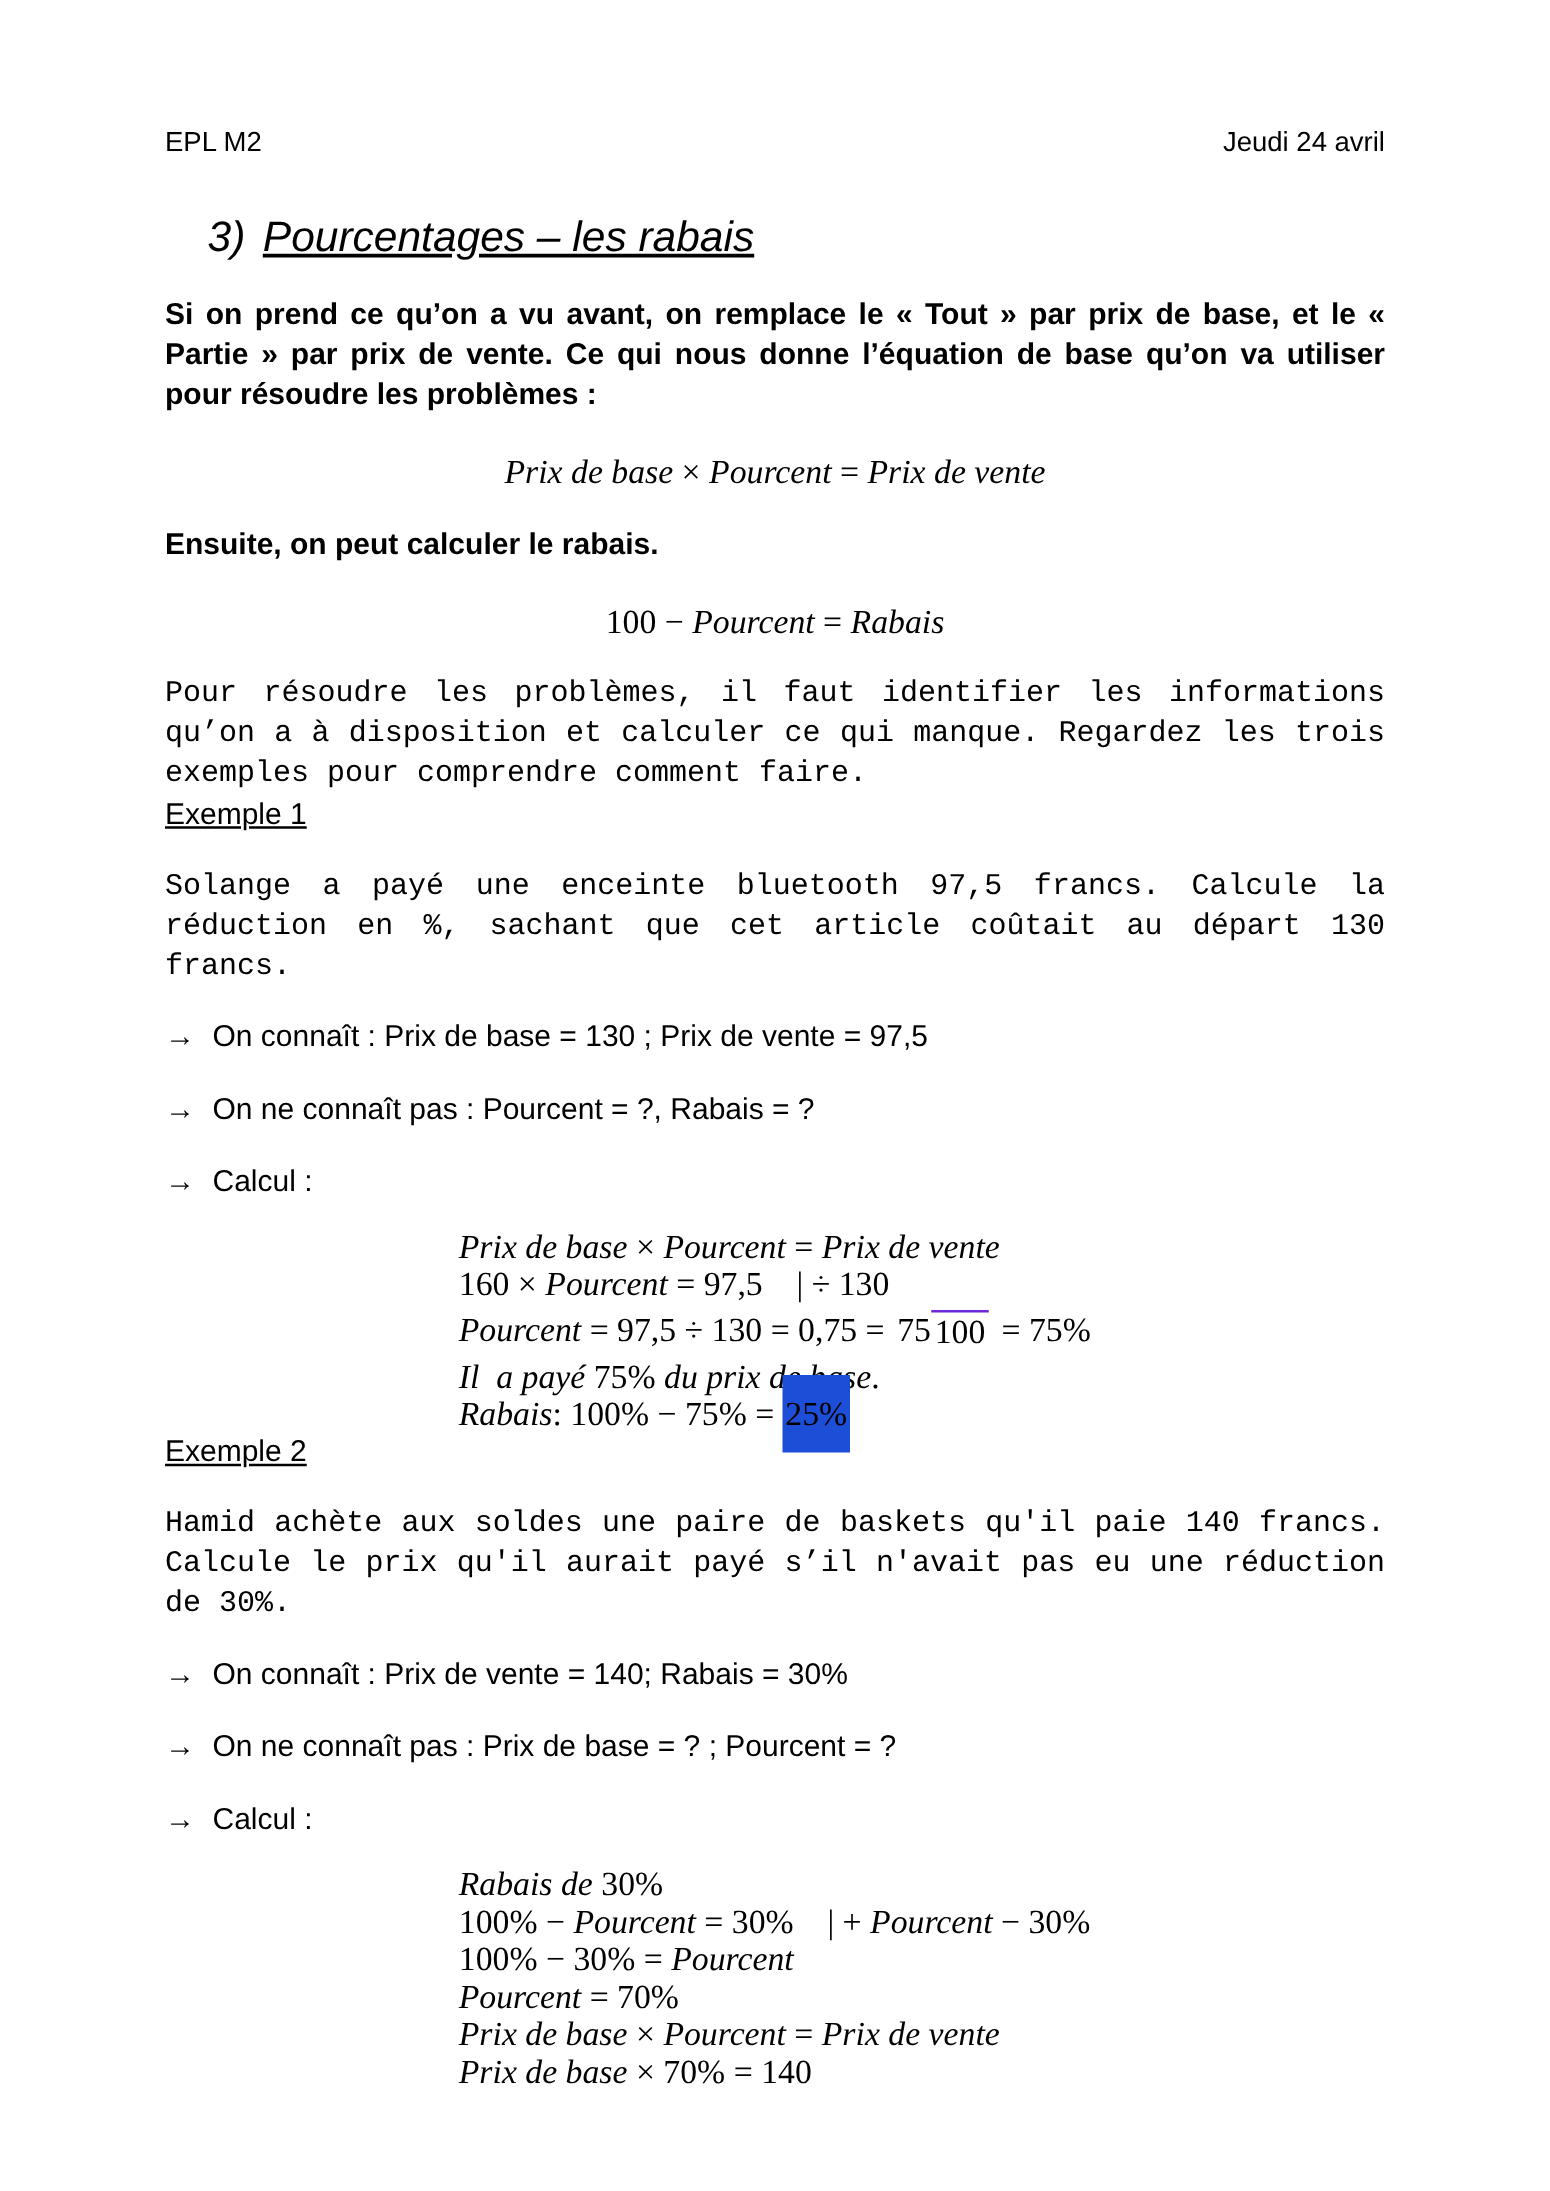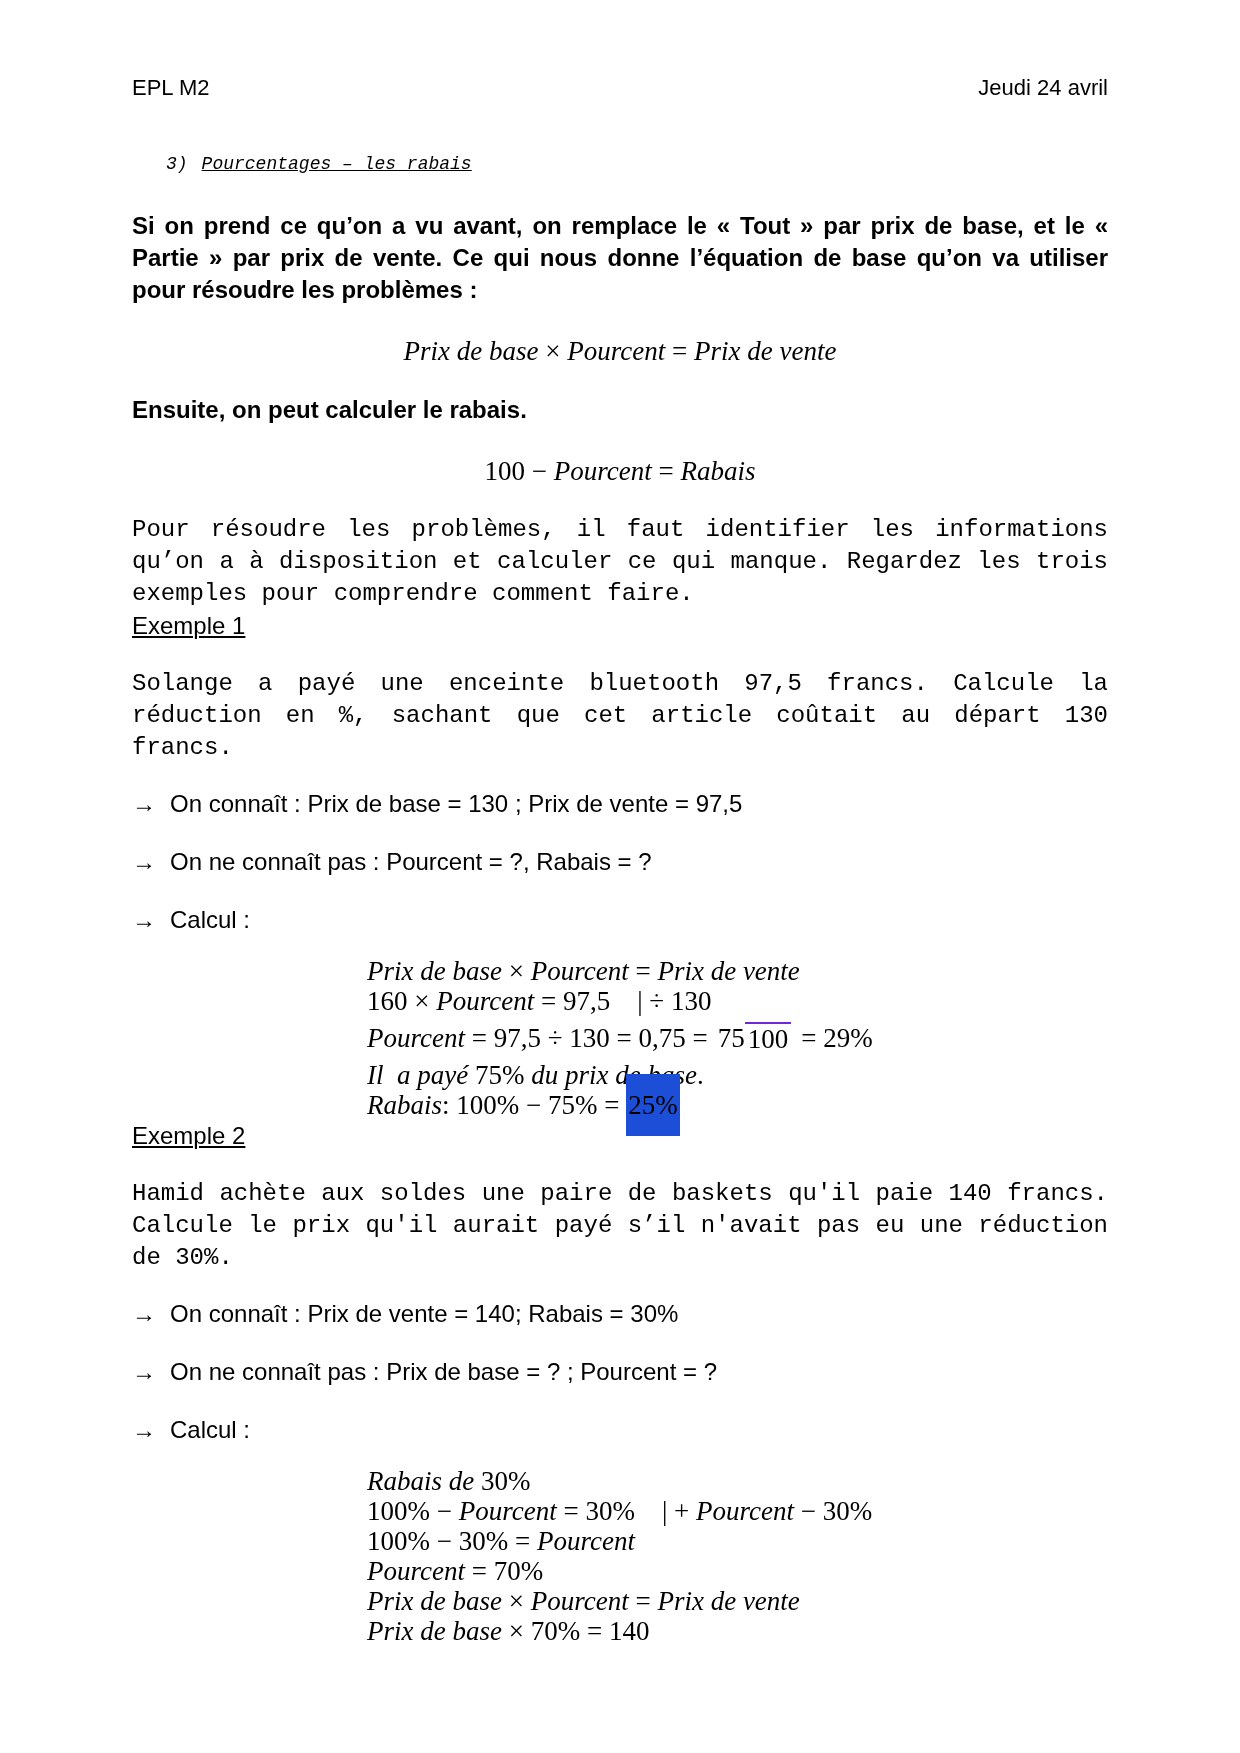--- a/index.html
+++ b/index.html
@@ -6,23 +6,23 @@
   body{
     width:1240px;height:1753px;
     color:#000;
     font-family:"Liberation Sans",sans-serif;
     font-size:24px;
     overflow:hidden;
   }
   .page{box-sizing:border-box;width:1240px;height:1753px;padding:0 132px;}
 
   .hdr{display:flex;justify-content:space-between;align-items:baseline;
-       padding-top:74px;font-size:22px;line-height:28px;}
+       padding-top:100px;font-size:22px;line-height:28px;}
 
-  .doc-title{margin:46px 0 0 34px;font-size:18px;font-style:italic;line-height:32px;font-family:Liberation Mono, monospace;}
+  .doc-title{margin:46px 0 0 34px;font-size:34px;font-style:italic;line-height:32px;}
   .doc-title .t-underline{text-decoration:underline;margin-left:14px;}
 
   .para{margin-top:26px;line-height:32px;text-align:justify;font-family:Liberation Mono, monospace;}
   .para-bold{margin-top:30px;font-weight:bold;line-height:32px;text-align:justify;}
 
   .eq{margin-top:28px;text-align:center;
       font-family:"Liberation Serif","DejaVu Serif",serif;
       font-style:italic;font-size:27px;line-height:34px;}
 
   .ex-heading{line-height:32px;}
@@ -94,21 +94,21 @@
 
   <div class="mathblock">
     <span class="mathline math">Prix de base <span class="up">×</span> Pourcent <span class="up">=</span> Prix de vente</span>
     <span class="mathline math"><span class="up">160 ×</span> Pourcent <span class="up">= 97,5</span>    <span class="up">| ÷ 130</span></span>
     <span class="frac-line">
       <span class="mathline math">Pourcent <span class="up">= 97,5 ÷ 130 = 0,75 =</span></span>
       <span class="frac up">
         <span class="num">75</span>
         <span class="den">100</span>
       </span>
-      <span class="mathline math"><span class="up">= 29%</span></span>
+      <span class="mathline math"><span class="up">= 75%</span></span>
     </span>
     <span class="mathline math">Il  a payé <span class="up">75%</span> du prix de base<span class="up">.</span></span>
     <span class="mathline"><span class="mathline math" style="display:inline;">Rabais<span class="up">: 100% − 75% =</span> </span><span class="hl up">25%</span></span>
   </div>
 
   <div class="ex-heading">
     <span>Exemple 2</span>
   </div>
 
   <div class="para">Hamid achète aux soldes une paire de baskets qu'il paie 140 francs. Calcule le prix qu'il aurait payé s’il n'avait pas eu une réduction de 30%.</div>

